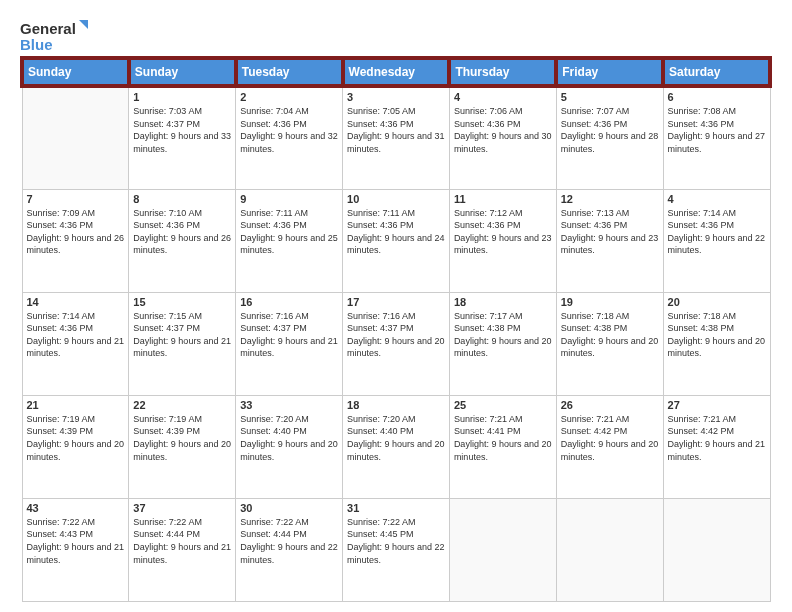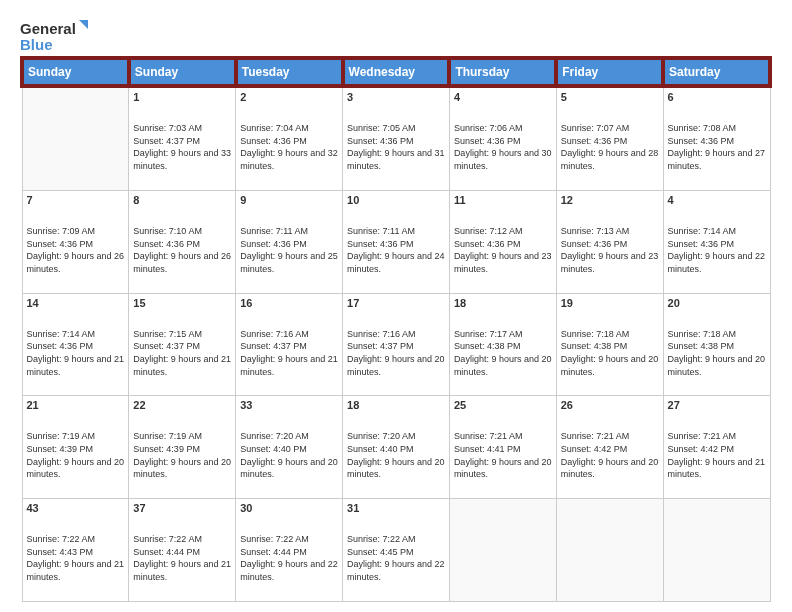--- a/index.html
+++ b/index.html
@@ -70,21 +70,20 @@
     .day-num {
       font-weight: bold;
       font-size: 11px;
       margin-bottom: 2px;
       display: block;
     }
     .day-info {
       font-size: 9px;
       line-height: 1.4;
       color: #333;
-      margin-top: 19px;
     }
     .empty-cell {
       background: #f9f9f9;
     }
   </style>
 </head>
 <body>
 
 <div class="page">
   <div class="header">

